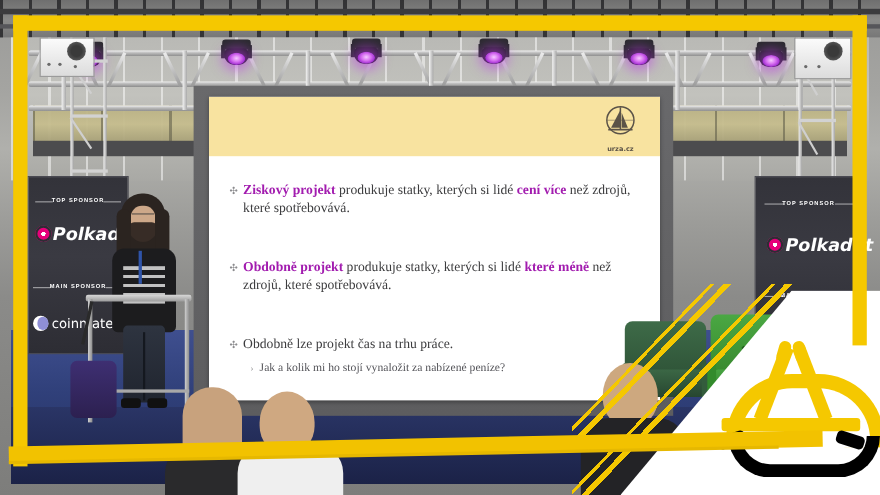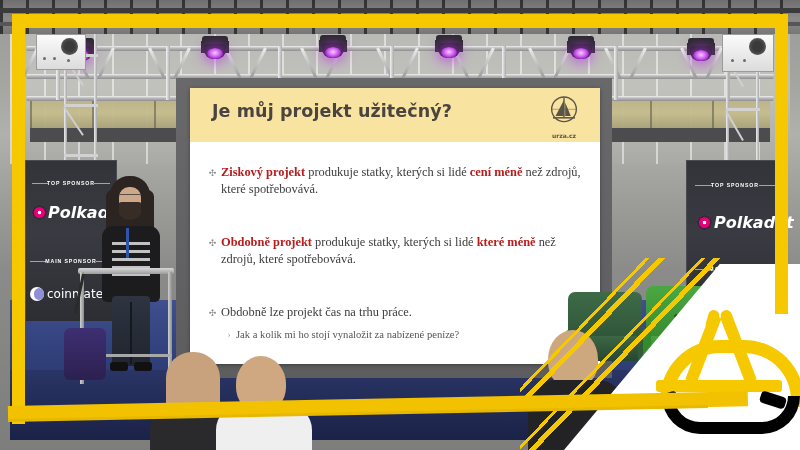--- a/index.html
+++ b/index.html
@@ -107,21 +107,21 @@
   #urza-logo{position:absolute;right:14px;top:6px;width:44px;height:44px;text-align:center;}
   #urza-logo .uname{position:absolute;left:0;bottom:-1px;width:100%;font-size:6px;
     color:#5b5348;font-weight:700;font-family:"DejaVu Sans",sans-serif;}
   #slide-body{position:absolute;left:0;top:54px;width:100%;height:222px;}
   .bullet{position:absolute;left:16px;right:10px;
     font-family:"Liberation Serif","DejaVu Serif",serif;
     color:#3c3c3e;font-size:12.4px;line-height:16.5px;}
   .bullet .gl{position:absolute;left:0;top:1px;width:13px;text-align:center;
     color:#8b8b8e;font-size:9px;}
   .bullet .txt{display:block;margin-left:15px;}
-  .bullet b{font-weight:700;color:#b91c1c;}
+  .bullet b{font-weight:700;color:#a21caf;}
   .sub{position:absolute;left:34px;right:6px;
     font-family:"Liberation Serif","DejaVu Serif",serif;
     color:#55555a;font-size:10.6px;line-height:14px;}
   .sub .gl{position:absolute;left:0;top:0;width:10px;text-align:center;color:#8b8b8e;font-size:8px;}
   .sub .txt{display:block;margin-left:12px;}
 
   
   #speaker{left:98px;top:176px;width:66px;height:200px;}
   .sp-hair{position:absolute;left:12px;top:0;width:40px;height:62px;
     background:#2b2420;border-radius:19px 19px 12px 12px;}
@@ -364,40 +364,39 @@
     <div class="bn-rule" style="left:8px;top:108px;width:18px"></div>
     <div class="bn-rule" style="left:72px;top:108px;width:18px"></div>
     <div class="bn-label" style="left:0;top:105px;width:100%">MAIN SPONSOR</div>
     <div class="coinmate-mark" style="left:24px;top:130px;width:15px;height:15px"></div>
   </div>
 
   <div class="layer" id="screenboard"></div>
 
   <div class="layer" id="slide">
     <div id="slide-title-band"></div>
-    <div id="slide-title">Je můj projekt užitečný?</div>
 
     <div id="urza-logo">
       <svg viewBox="0 0 40 40" width="40" height="34" aria-hidden="true">
         <circle cx="20" cy="18" r="14.5" fill="none" stroke="#5b5348" stroke-width="1.6"></circle>
         <path d="M20 4 L20 28" stroke="#5b5348" stroke-width="1.6"></path>
         <path d="M20 7 L20 26 L10 26 Z" fill="#5b5348"></path>
         <path d="M21.4 10 L28 26 L21.4 26 Z" fill="#5b5348"></path>
         <path d="M7 28 L33 28" stroke="#5b5348" stroke-width="1.8"></path>
         <path d="M6 18 L34 18" stroke="#5b5348" stroke-width="1" opacity=".55"></path>
       </svg>
       <span class="uname">urza.cz</span>
     </div>
 
     <div id="slide-body">
 
       <div class="bullet" style="top:22px">
         <span class="gl">✣</span>
         <span class="txt">
-          <b>Ziskový projekt</b><span> produkuje statky, kterých si lidé </span><b>cení méně</b><span> než zdrojů, které spotřebovává.</span>
+          <b>Ziskový projekt</b><span> produkuje statky, kterých si lidé </span><b>cení více</b><span> než zdrojů, které spotřebovává.</span>
         </span>
       </div>
 
       <div class="bullet" style="top:92px">
         <span class="gl">✣</span>
         <span class="txt">
           <b>Obdobně projekt</b><span> produkuje statky, kterých si lidé </span><b>které méně</b><span> než zdrojů, které spotřebovává.</span>
         </span>
       </div>
 

